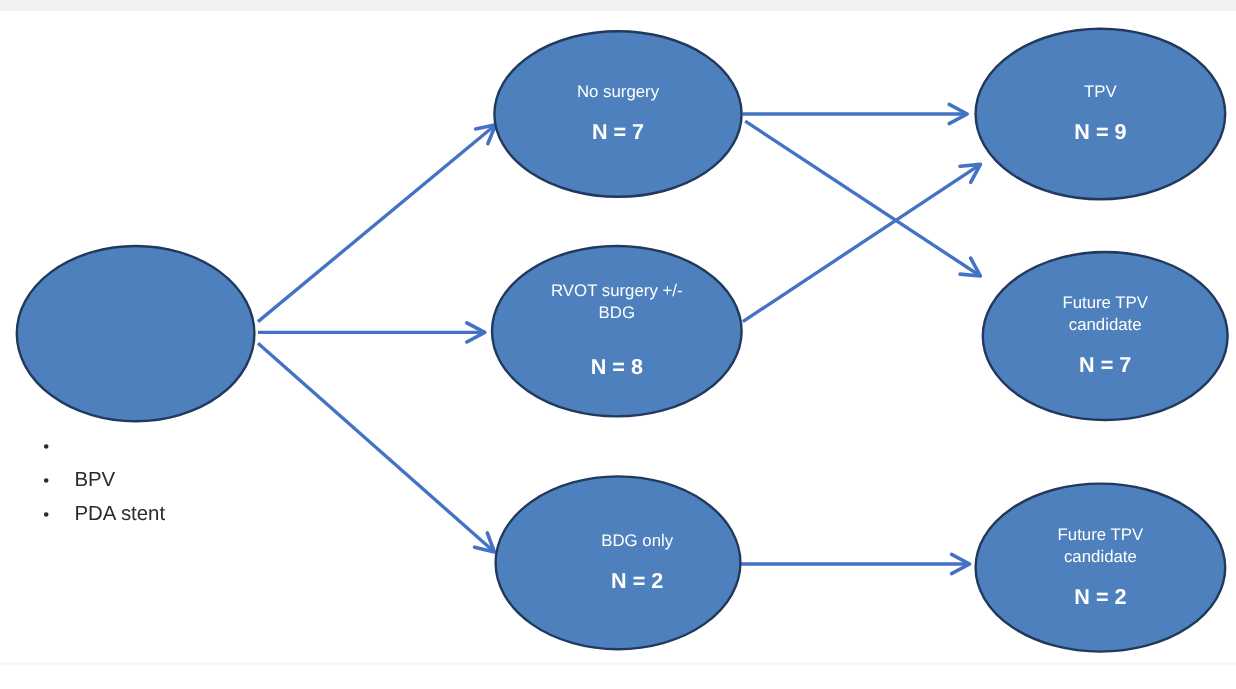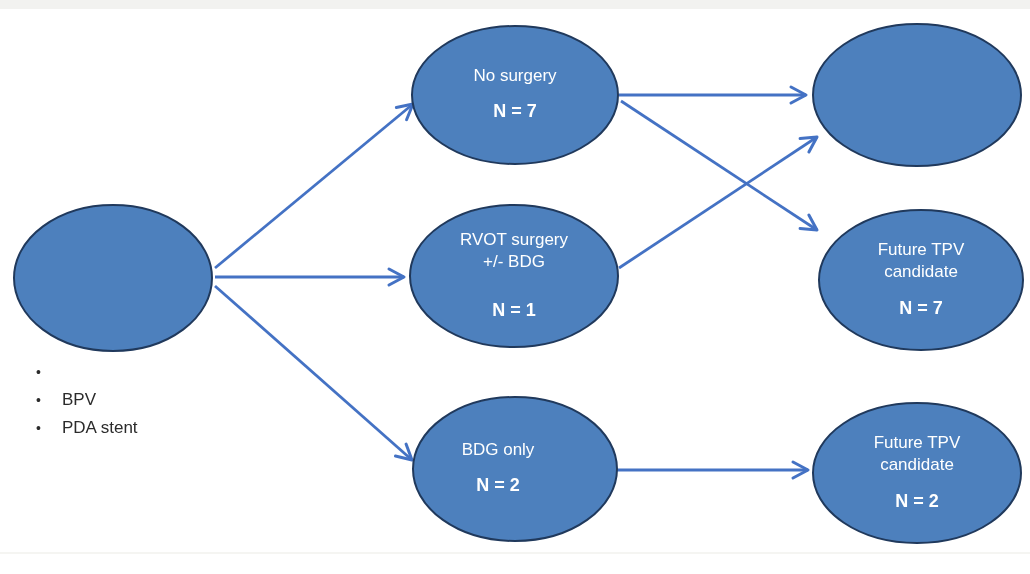--- a/index.html
+++ b/index.html
@@ -49,35 +49,35 @@
     position: absolute;
     display: flex;
     flex-direction: column;
     align-items: center;
     justify-content: center;
     text-align: center;
     color: #ffffff;
     pointer-events: none;
   }
   .node-label .line {
-    font-size: 17px;
+    font-size: 14px;
     line-height: 1.3;
   }
   .node-label .count {
     font-size: 18px;
     font-weight: bold;
     line-height: 1.4;
     margin-top: 12px;
   }
   
   .lbl-source      { left: 38px;  top: 212px; width: 150px; height: 132px; }
   .lbl-source .line { width: 110px; margin: 0 auto; }
   .lbl-no-surgery  { left: 437px; top: 30px;  width: 156px; height: 130px; }
   .lbl-rvot        { left: 449px; top: 208px; width: 130px; height: 136px; gap: 12px; }
-  .lbl-bdg         { left: 420px; top: 402px; width: 156px; height: 134px; }
+  .lbl-bdg         { left: 453px; top: 402px; width: 156px; height: 134px; }
   .lbl-tpv         { left: 839px; top: 28px;  width: 156px; height: 134px; }
   .lbl-future-a    { left: 866px; top: 212px; width: 110px; height: 136px; }
   .lbl-future-b    { left: 862px; top: 406px; width: 110px; height: 134px; }
 
   .bullet-list {
     position: absolute;
     left: 30px;
     top: 359px;
     margin: 0;
     padding: 0;
@@ -132,28 +132,32 @@
   </svg>
 
 
   <div class="node-label lbl-no-surgery">
     <div class="line">No surgery</div>
     <div class="count">N = 7</div>
   </div>
 
   <div class="node-label lbl-rvot">
     <div class="line">RVOT surgery +/- BDG</div>
-    <div class="count">N = 1</div>
+    <div class="count">N = 8</div>
   </div>
 
   <div class="node-label lbl-bdg">
     <div class="line">BDG only</div>
     <div class="count">N = 2</div>
   </div>
 
+  <div class="node-label lbl-tpv">
+    <div class="line">TPV</div>
+    <div class="count">N = 9</div>
+  </div>
 
   <div class="node-label lbl-future-a">
     <div class="line">Future TPV candidate</div>
     <div class="count">N = 7</div>
   </div>
 
   <div class="node-label lbl-future-b">
     <div class="line">Future TPV candidate</div>
     <div class="count">N = 2</div>
   </div>

